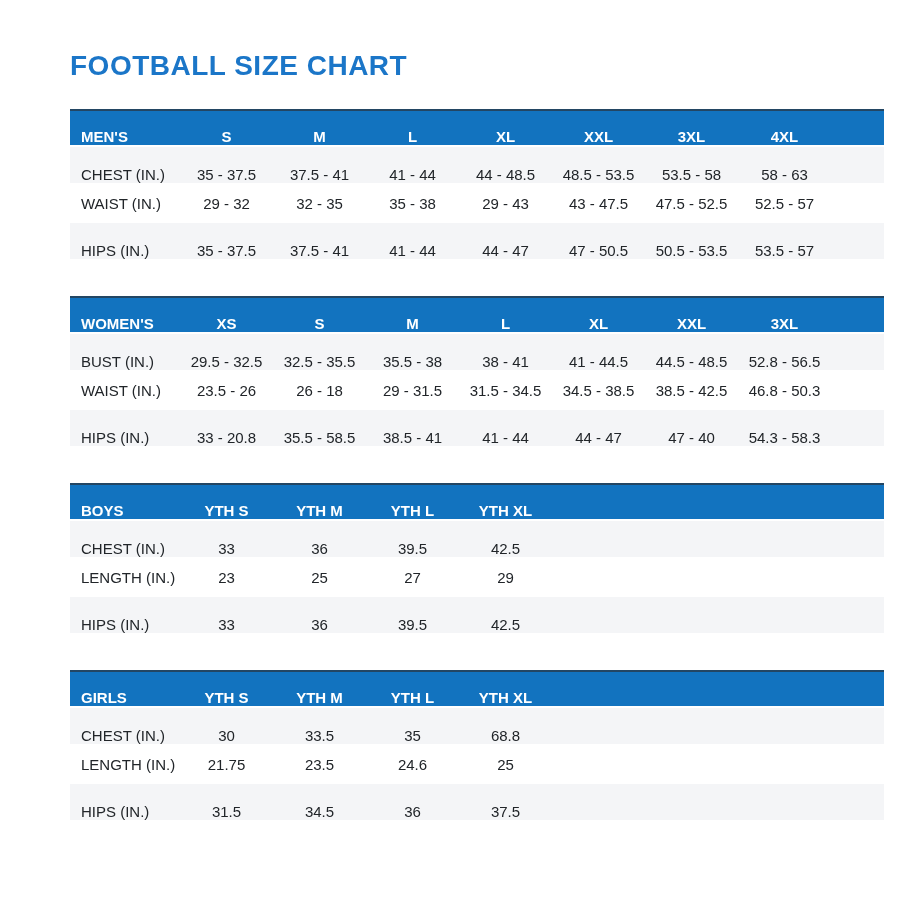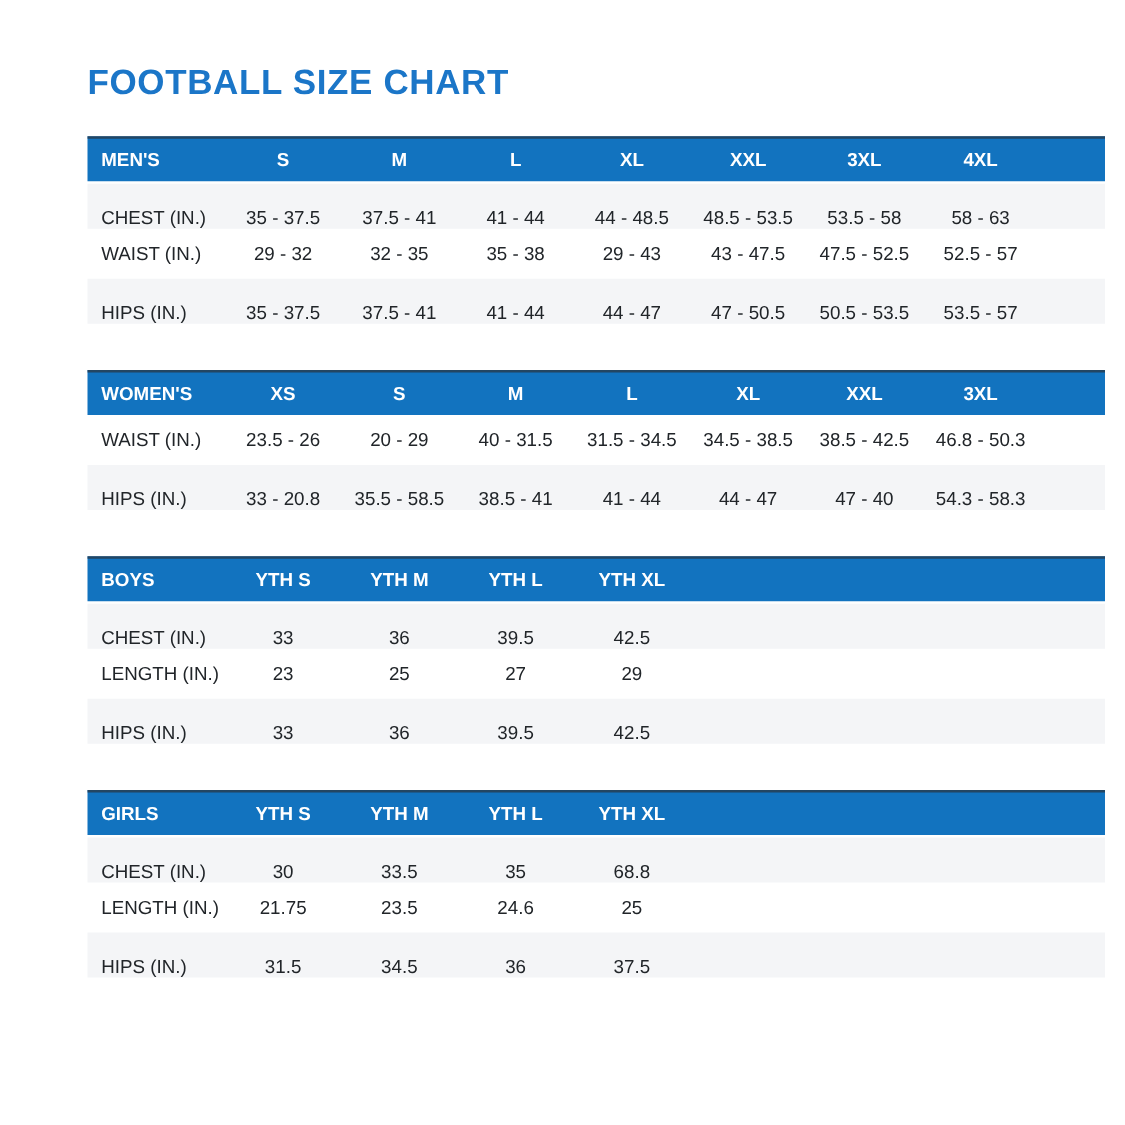--- a/index.html
+++ b/index.html
@@ -29,20 +29,21 @@
   .trow {
     display: flex;
     align-items: center;
     height: 36px;
     margin-bottom: 2px;
   }
   .trow.header {
     background: var(--header-bg, #1273bf);
     border-top: 2px solid rgba(42, 55, 68, 0.75);
     box-sizing: border-box;
+    align-items: flex-end;
   }
   .trow.stripe {
     background: var(--stripe-bg, #f4f5f7);
     align-items: flex-end;
   }
   .cell {
     box-sizing: border-box;
     font-size: 15px;
     color: var(--text-color, #212529);
     white-space: nowrap;
@@ -114,25 +115,35 @@
         <div class="trow header">
           <div class="cell label">WOMEN'S</div>
           <div class="cell val">XS</div>
           <div class="cell val">S</div>
           <div class="cell val">M</div>
           <div class="cell val">L</div>
           <div class="cell val">XL</div>
           <div class="cell val">XXL</div>
           <div class="cell val">3XL</div>
         </div>
+        <div class="trow stripe">
+          <div class="cell label">BUST (IN.)</div>
+          <div class="cell val">29.5 - 32.5</div>
+          <div class="cell val">32.5 - 35.5</div>
+          <div class="cell val">35.5 - 38</div>
+          <div class="cell val">38 - 41</div>
+          <div class="cell val">41 - 44.5</div>
+          <div class="cell val">44.5 - 48.5</div>
+          <div class="cell val">52.8 - 56.5</div>
+        </div>
         <div class="trow">
           <div class="cell label">WAIST (IN.)</div>
           <div class="cell val">23.5 - 26</div>
-          <div class="cell val">20 - 29</div>
-          <div class="cell val">40 - 31.5</div>
+          <div class="cell val">26 - 18</div>
+          <div class="cell val">29 - 31.5</div>
           <div class="cell val">31.5 - 34.5</div>
           <div class="cell val">34.5 - 38.5</div>
           <div class="cell val">38.5 - 42.5</div>
           <div class="cell val">46.8 - 50.3</div>
         </div>
         <div class="trow stripe">
           <div class="cell label">HIPS (IN.)</div>
           <div class="cell val">33 - 20.8</div>
           <div class="cell val">35.5 - 58.5</div>
           <div class="cell val">38.5 - 41</div>

